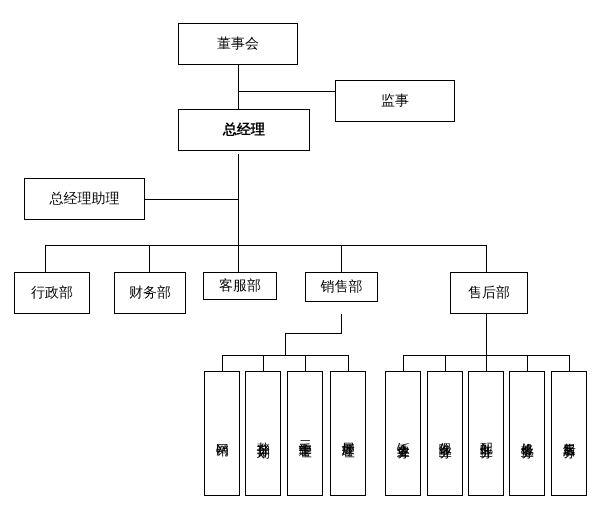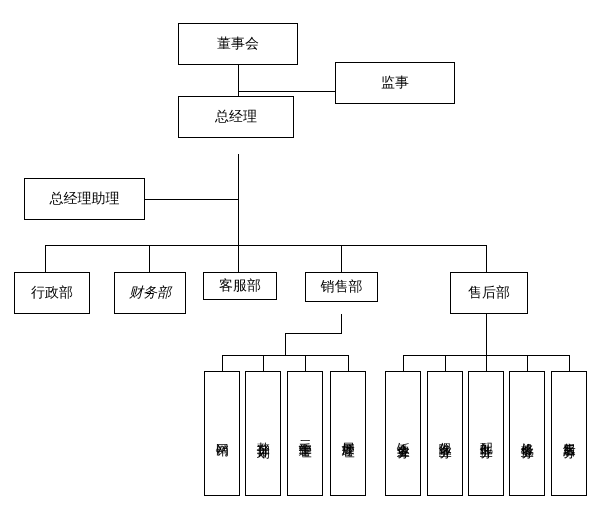--- a/index.html
+++ b/index.html
@@ -79,35 +79,35 @@
   <div class="connector h" style="left:403px; top:355px; width:166px;"></div>
   <div class="connector v" style="left:403px; top:355px; height:16px;"></div>
   <div class="connector v" style="left:445px; top:355px; height:16px;"></div>
   <div class="connector v" style="left:486px; top:355px; height:16px;"></div>
   <div class="connector v" style="left:527px; top:355px; height:16px;"></div>
   <div class="connector v" style="left:569px; top:355px; height:16px;"></div>
 
   <div class="node" style="left:178px; top:23px; width:120px; height:42px;">
     <span>董事会</span>
   </div>
-  <div class="node" style="left:335px; top:62px; width:120px; height:42px;">
+  <div class="node" style="left:335px; top:80px; width:120px; height:42px;">
     <span>监事</span>
   </div>
 
-  <div class="node" style="left:178px; top:96px; width:116px; height:42px;">
+  <div class="node" style="left:178px; top:109px; width:132px; height:42px;font-weight:bold;">
     <span>总经理</span>
   </div>
   <div class="node" style="left:24px; top:178px; width:121px; height:42px;">
     <span>总经理助理</span>
   </div>
 
   <div class="node" style="left:14px; top:272px; width:76px; height:42px;">
     <span>行政部</span>
   </div>
-  <div class="node" style="left:114px; top:272px; width:72px; height:42px;font-style:italic;">
+  <div class="node" style="left:114px; top:272px; width:72px; height:42px;">
     <span>财务部</span>
   </div>
   <div class="node" style="left:203px; top:272px; width:74px; height:28px;">
     <span>客服部</span>
   </div>
   <div class="node" style="left:305px; top:272px; width:73px; height:30px;">
     <span>销售部</span>
   </div>
   <div class="node" style="left:450px; top:272px; width:78px; height:42px;">
     <span>售后部</span>

